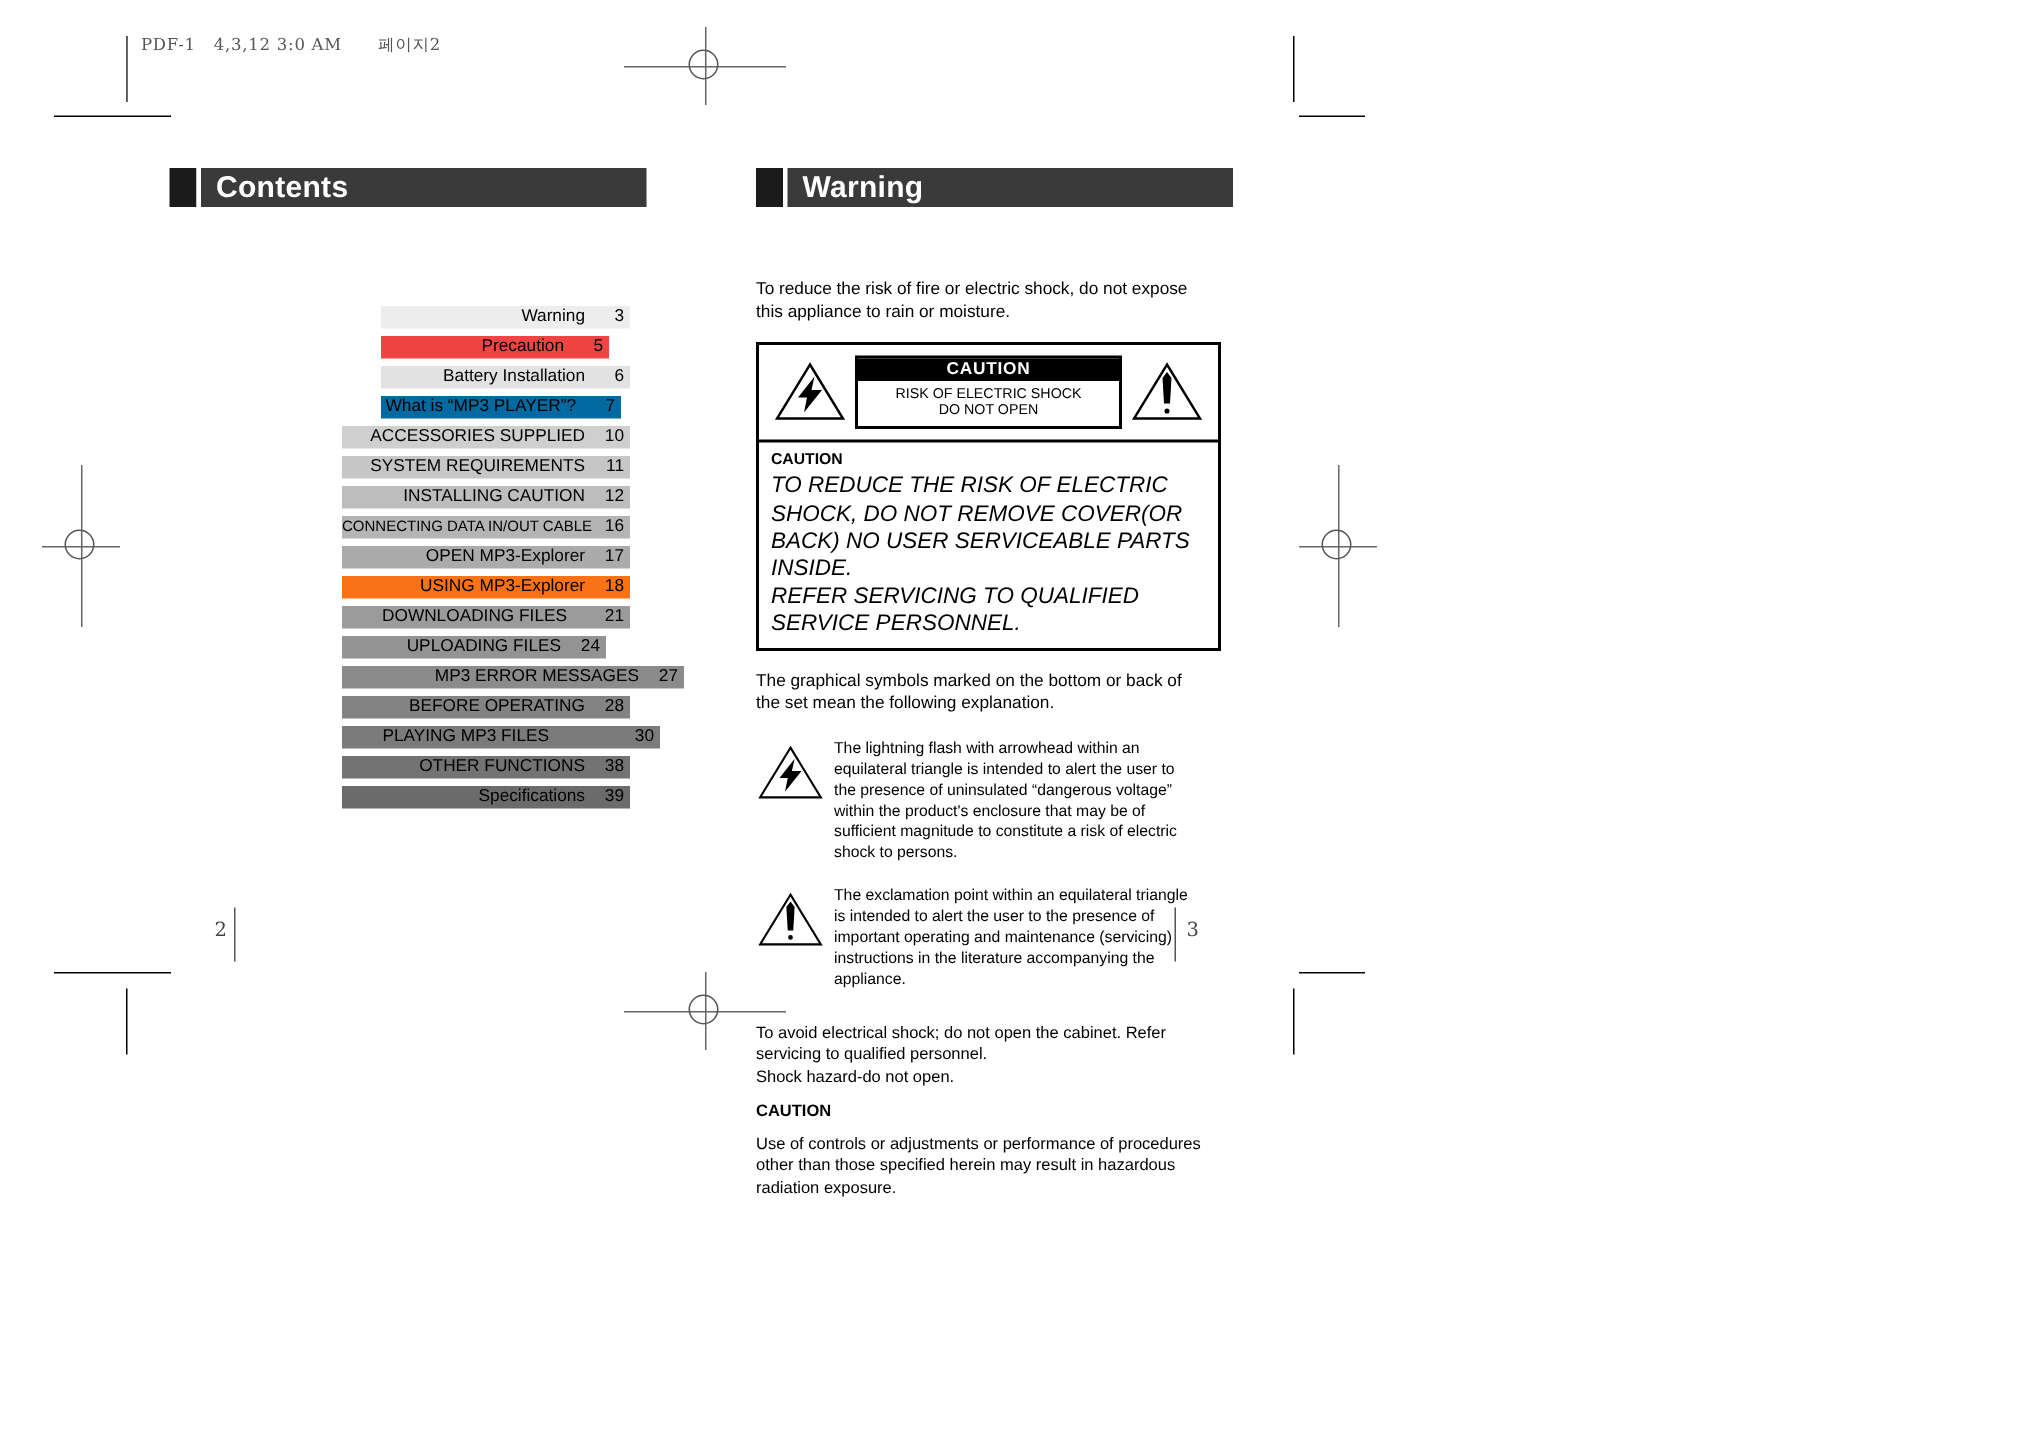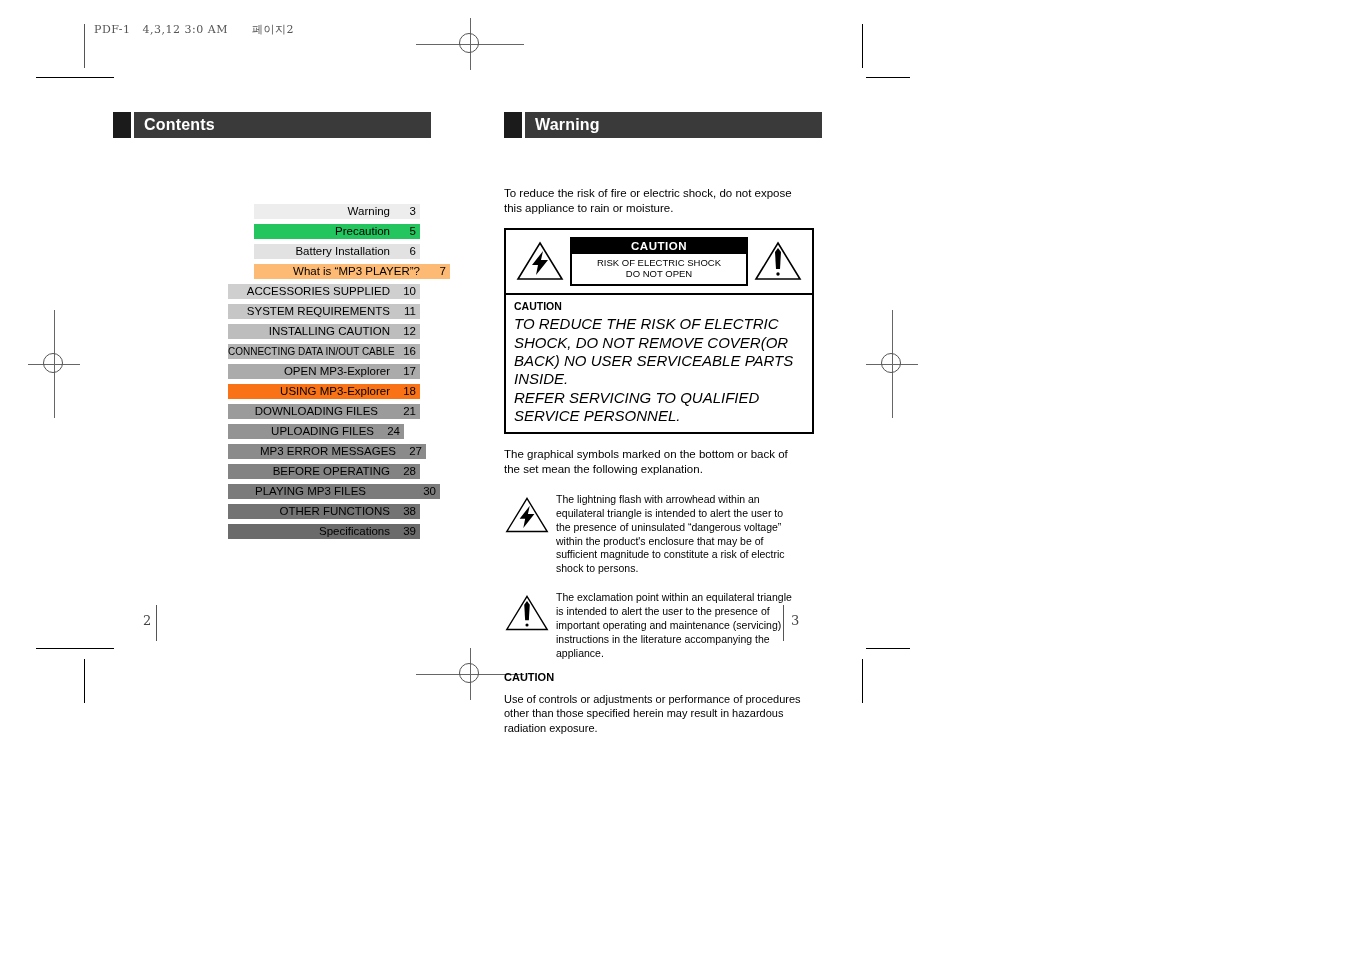--- a/index.html
+++ b/index.html
@@ -74,21 +74,21 @@
   }
   .sec-header .bar {
     flex: 1;
     background: #3a3a3a;
     display: flex;
     align-items: center;
     padding-left: 10px;
   }
   .sec-header .bar-title {
     color: #fff;
-    font-size: 16px;
+    font-size: 20px;
     font-weight: bold;
     letter-spacing: 0.2px;
   }
   .sec-header .gap { width: 3px; background: #fff; }
 
   
   .toc {
     position: absolute;
     left: 115px;
     top: 92px;
@@ -272,29 +272,29 @@
     <div class="bar">
       <span class="bar-title">Contents</span>
     </div>
   </div>
 
   <div class="toc" id="toc-list">
       <div class="toc-row" style="background: rgb(237, 237, 237); width: 166px; margin-left: 26px;">
         <span class="toc-label">Warning</span>
         <span class="toc-page">3</span>
       </div>
-      <div class="toc-row" style="background: #22c55e; width: 166px; margin-left: 26px;">
+      <div class="toc-row" style="background: #ef4444; width: 152px; margin-left: 26px;">
         <span class="toc-label">Precaution</span>
         <span class="toc-page">5</span>
       </div>
       <div class="toc-row" style="background: rgb(226, 226, 226); width: 166px; margin-left: 26px;">
         <span class="toc-label">Battery Installation</span>
         <span class="toc-page">6</span>
       </div>
-      <div class="toc-row" style="background: #fdba74; width: 196px; margin-left: 26px;">
+      <div class="toc-row" style="background: #0369a1; width: 160px; margin-left: 26px;">
         <span class="toc-label">What is  “MP3 PLAYER”?</span>
         <span class="toc-page">7</span>
       </div>
       <div class="toc-row" style="background: rgb(207, 207, 207); width: 192px; margin-left: 0px;">
         <span class="toc-label">ACCESSORIES SUPPLIED</span>
         <span class="toc-page">10</span>
       </div>
       <div class="toc-row" style="background: rgb(198, 198, 198); width: 192px; margin-left: 0px;">
         <span class="toc-label">SYSTEM REQUIREMENTS</span>
         <span class="toc-page">11</span>
@@ -316,21 +316,21 @@
         <span class="toc-page">18</span>
       </div>
       <div class="toc-row" style="background: rgb(155, 155, 155); width: 192px; margin-left: 0px; gap: 12px;">
         <span class="toc-label">DOWNLOADING FILES</span>
         <span class="toc-page">21</span>
       </div>
       <div class="toc-row" style="background: rgb(147, 147, 147); width: 176px; margin-left: 0px;">
         <span class="toc-label">UPLOADING FILES</span>
         <span class="toc-page">24</span>
       </div>
-      <div class="toc-row" style="background: rgb(139, 139, 139); width: 198px; margin-left: 0px;">
+      <div class="toc-row" style="background: rgb(139, 139, 139); width: 228px; margin-left: 0px;">
         <span class="toc-label">MP3 ERROR MESSAGES</span>
         <span class="toc-page">27</span>
       </div>
       <div class="toc-row" style="background: rgb(131, 131, 131); width: 192px; margin-left: 0px;">
         <span class="toc-label">BEFORE OPERATING</span>
         <span class="toc-page">28</span>
       </div>
       <div class="toc-row" style="background: rgb(123, 123, 123); width: 212px; margin-left: 0px; gap: 44px;">
         <span class="toc-label">PLAYING MP3 FILES</span>
         <span class="toc-page">30</span>
@@ -407,19 +407,21 @@
     <div class="sym-ico">
       <svg width="46" height="40" viewBox="0 0 50 42">
         <polygon points="25,3 47,39 3,39" fill="#fff" stroke="#000" stroke-width="1.5"></polygon>
         <polygon points="25,8 28,12 27,29 23,29 22,12" fill="#000"></polygon>
         <circle cx="25" cy="34" r="1.7" fill="#000"></circle>
       </svg>
     </div>
     <div class="sym-txt">The exclamation point within an equilateral triangle is intended to alert the user to the presence of important operating and maintenance (servicing) instructions in the literature accompanying the appliance.</div>
   </div>
 
+  <div class="tail-text" style="white-space:pre-line;">To avoid electrical shock; do not open the cabinet. Refer servicing to qualified personnel.
+Shock hazard-do not open.</div>
   <div class="tail-caution">CAUTION</div>
   <div class="tail-text2">Use of controls or adjustments or performance of procedures other than those specified herein may result in hazardous radiation exposure.</div>
 
 </div>
 
 <div class="folio-rule" style="left:783px; top:605px;"></div>
 <div class="folio" style="left:791px; top:613px;">3</div>
 
 </body></html>

